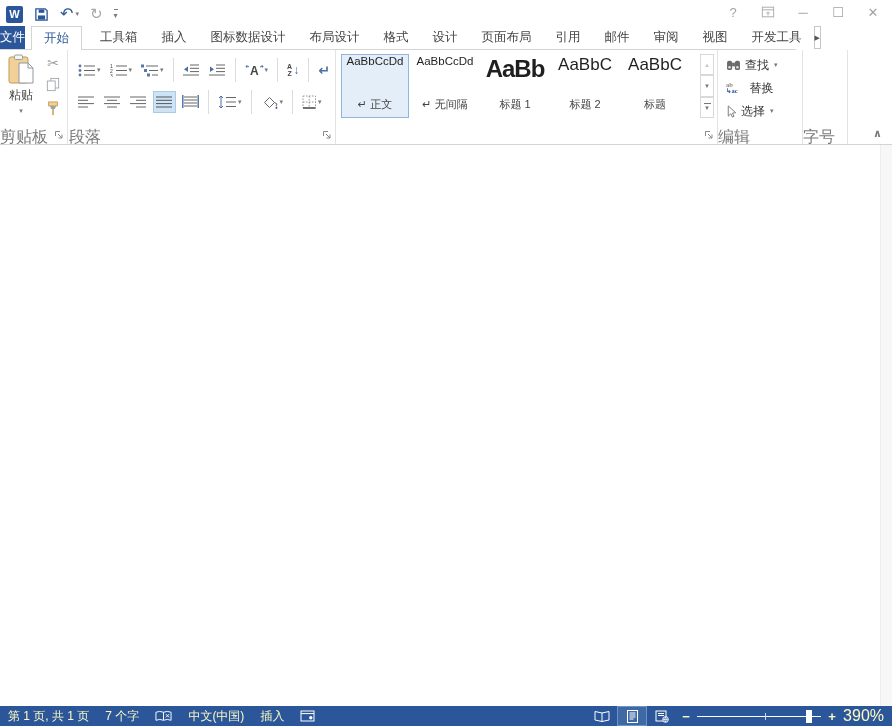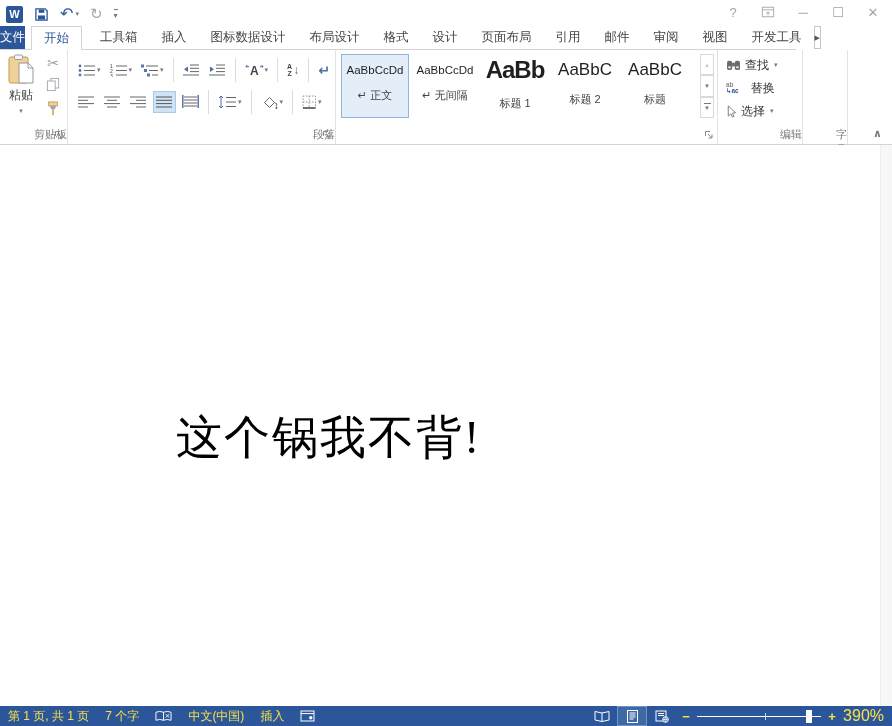--- a/index.html
+++ b/index.html
@@ -24,21 +24,21 @@
   
   .tabrow { position:absolute; left:0; top:27px; width:796px; height:23px; display:flex; align-items:flex-end; border-bottom:1px solid #d4d4d4; background:#fff; }
   .tab { height:23px; display:flex; align-items:center; justify-content:center; font-size:12.5px; color:#444; padding:0 12px; white-space:nowrap; cursor:default; }
   .tab.file { background:#2b579a; color:#fff; width:55px; padding:0; }
   .tab.active { background:#fff; color:#2b579a; border:1px solid #d4d4d4; border-bottom:none; margin:0 6px; height:24px; position:relative; top:1px; z-index:2; }
   .tab-scroll { margin-left:auto; width:12px; height:23px; border:1px solid #c6c6c6; display:flex; align-items:center; justify-content:center; font-size:7px; color:#555; background:#fff; }
 
   
   .ribbon { position:absolute; left:0; top:50px; width:892px; height:95px; background:#fff; border-bottom:1px solid #d4d4d4; }
   .rgroup { position:absolute; top:0; height:94px; border-right:1px solid #e3e3e3; }
-  .glabel-row { position:absolute; left:0; right:0; bottom:2px; height:15px; font-size:11px; color:#7a7a7a; text-align:right;margin-left:28px; }
+  .glabel-row { position:absolute; left:0; right:0; bottom:2px; height:15px; font-size:16px; color:#7a7a7a; text-align:left; }
   .launcher { position:absolute; right:2px; bottom:3px; width:11px; height:11px; }
   .launcher svg { display:block; }
 
   
   .g-clip { left:0; width:68px; }
   .paste-btn { position:absolute; left:4px; top:4px; width:34px; height:70px; display:flex; flex-direction:column; align-items:center; }
   .paste-lab { font-size:12px; color:#444; margin-top:2px; }
   .paste-dd { font-size:7px; color:#7a7a7a; margin-top:3px; }
   .clip-col { position:absolute; left:42px; top:4px; width:22px; display:flex; flex-direction:column; gap:5px; align-items:center; }
   .scissors { font-size:14px; color:#9a9a9a; transform:rotate(-28deg); line-height:14px; }
@@ -52,51 +52,51 @@
   .dd { font-size:7px; color:#7a7a7a; margin-left:1px; }
   .vsep { width:1px; height:24px; background:#dcdcdc; margin:0 3px; }
   .sort-ico { display:flex; align-items:center; }
   .sort-ico .az { font-size:7px; line-height:7px; color:#444; font-weight:bold; text-align:center; }
   .sort-ico .ar { color:#4a6fa5; font-size:12px; margin-left:1px; }
   .marks-ico { color:#4a6fa5; font-size:14px; font-weight:bold; }
 
   
   .g-styles { left:337px; width:381px; }
   .gallery { position:absolute; left:4px; top:4px; display:flex; gap:2px; }
-  .style-item { width:68px; height:64px; border:1px solid transparent; display:flex; flex-direction:column; align-items:center; justify-content:center; padding-bottom:5px; overflow:hidden; background:#fff; }
+  .style-item { width:68px; height:64px; border:1px solid transparent; display:flex; flex-direction:column; align-items:center; justify-content:space-between; padding-bottom:5px; overflow:hidden; background:#fff; }
   .style-item.selected { background:#e4eef9; border-color:#92b5dd; }
   .sample { color:#1f1f1f; white-space:nowrap; }
   .s-body { font-size:11.5px; }
   .s-h1 { font-size:24px; font-weight:bold; letter-spacing:-1px; }
   .s-h2 { font-size:17px; }
   .s-title { font-size:17px; }
   .sname { font-size:11px; color:#444; margin-top:12px; white-space:nowrap; }
   .scrollcol { position:absolute; right:3px; top:4px; width:14px; height:64px; display:flex; flex-direction:column; }
   .scb { flex:1; border:1px solid #d9d9d9; display:flex; align-items:center; justify-content:center; font-size:6px; color:#777; background:#fff; }
   .scb.dis { color:#c8c8c8; }
   .scb .bar { display:block; width:7px; border-top:1px solid #777; margin-bottom:1px; }
 
   
-  .g-edit { left:718px; width:85px; }
+  .g-edit { left:718px; width:85px;font-family:Liberation Serif, serif; }
   .ed-row { position:absolute; left:8px; display:flex; align-items:center; gap:4px; font-size:12px; color:#333; height:20px; }
   .ed1 { top:5px; } .ed2 { top:28px;gap:12px; } .ed3 { top:51px; }
   .rep-ico { font-size:6.5px; line-height:6px; color:#888; font-weight:bold; text-align:left; }
   .rep-ico b { color:#2b579a; }
 
   
   .g-font { left:803px; width:45px; }
   .collapse-chev { position:absolute; right:10px; bottom:4px; color:#7a7a7a; font-size:11px; font-weight:bold; }
 
   
   .docarea { position:absolute; left:0; top:145px; width:892px; height:561px; background:#fff; }
   .vscroll { position:absolute; right:0; top:0; width:12px; height:561px; background:#f7f7f7; border-left:1px solid #eee; }
   .doctext { position:absolute; left:176px; top:262px; font-family:"Liberation Serif","DejaVu Serif",serif; font-size:46px; color:#000; white-space:nowrap; letter-spacing:2px; }
 
   
-  .statusbar { position:absolute; left:0; top:706px; width:892px; height:20px; background:#2b579a; color:#fde047; display:flex; align-items:center; font-size:12px; }
+  .statusbar { position:absolute; left:0; top:706px; width:892px; height:20px; background:#2b579a; color:#fef9c3; display:flex; align-items:center; font-size:12px; }
   .sb-item { display:flex; align-items:center; padding:0 8px; height:20px; white-space:nowrap; }
   .sb-left { display:flex; align-items:center; }
   .sb-right { margin-left:auto; display:flex; align-items:center; }
   .viewbtn { width:30px; height:20px; display:flex; align-items:center; justify-content:center; }
   .viewbtn.active { background:#3e69a5; box-shadow:inset 0 0 0 1px #6f92c4; }
   .zoomctl { display:flex; align-items:center; gap:6px; margin:0 4px; }
   .zsign { font-weight:bold; font-size:13px; width:10px; text-align:center; }
   .ztrack { position:relative; width:124px; height:13px; }
   .zline { position:absolute; left:0; right:0; top:6px; height:1px; background:#fff; }
   .ztick { position:absolute; left:55%; top:3px; width:1px; height:7px; background:#cdd9ea; }
@@ -391,21 +391,20 @@
     </div>
 
     <div class="rgroup g-font">
       <div class="glabel-row">字号</div>
     </div>
 
     <div class="collapse-chev">∧</div>
   </div>
 
   <div class="docarea">
-    <div class="doctext">这个锅我不背!</div>
     <div class="vscroll"></div>
   </div>
 
   <div class="statusbar">
     <div class="sb-left">
       <div class="sb-item">第 1 页, 共 1 页</div>
       <div class="sb-item">7 个字</div>
       <div class="sb-item">
         <svg width="17" height="13" viewBox="0 0 18 13">
           <path d="M1 2 Q5 0.2 9 2 Q13 0.2 17 2 V10.5 Q13 8.7 9 10.5 Q5 8.7 1 10.5 z" fill="none" stroke="#fff"></path>

